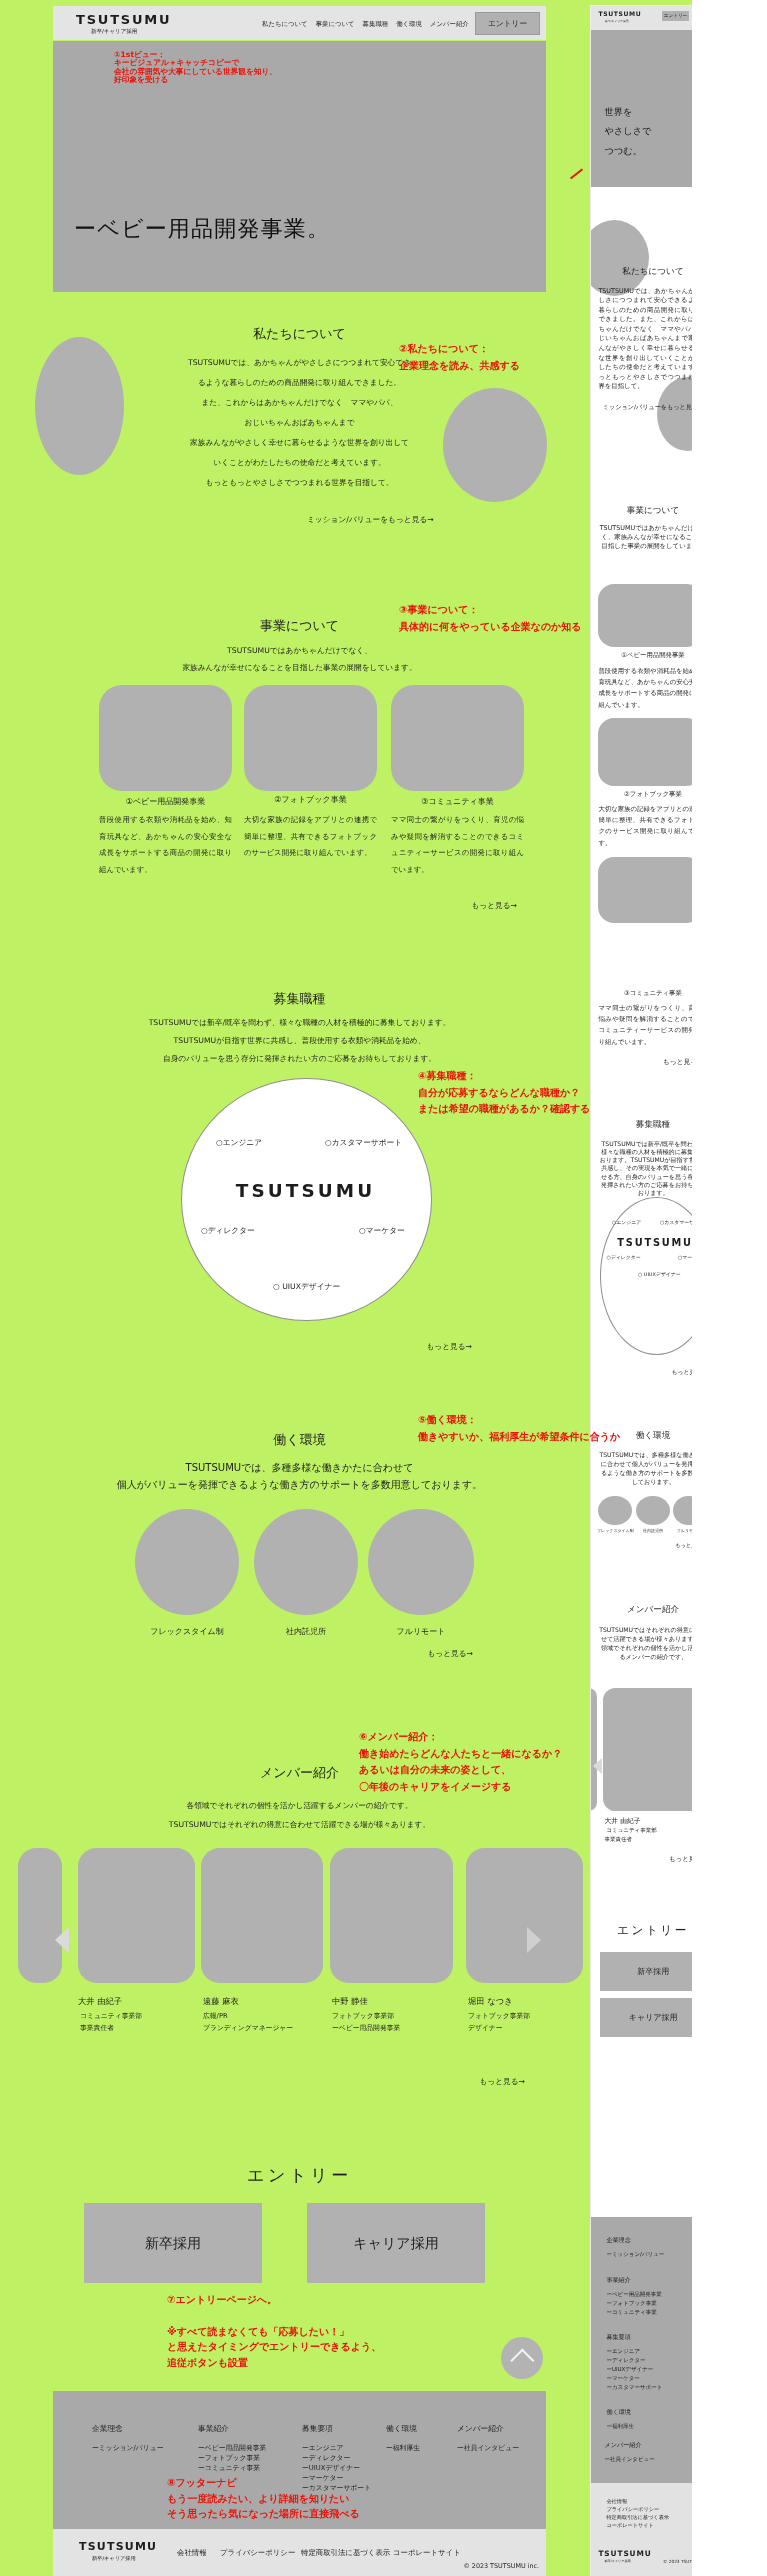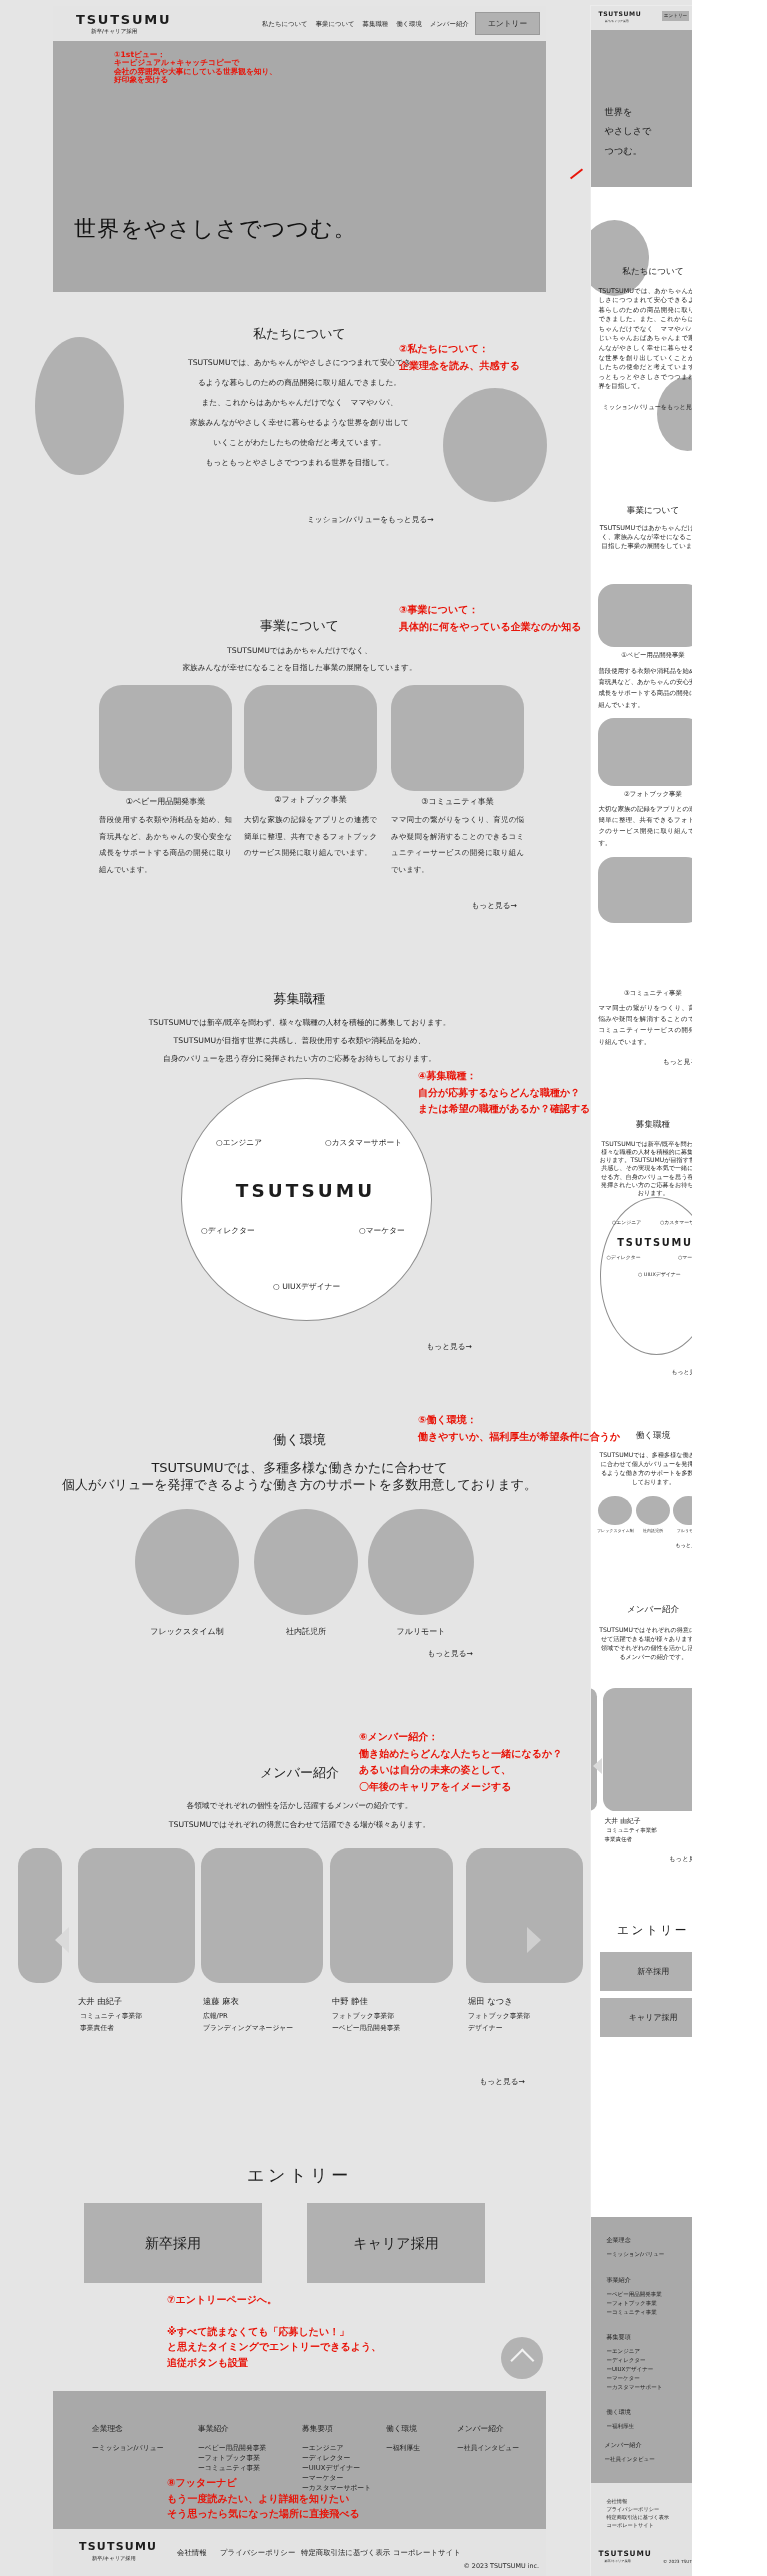--- a/index.html
+++ b/index.html
@@ -1,18 +1,18 @@
 <!DOCTYPE html>
 <html style="font-size:9.8px"><head>
 <meta charset="utf-8">
 <style>
   :root{ --red:#e8150a; --shape:#b1b1b1; --hero:#a9a9a9; --bar:#e4e4e4; --ink:#1d1d1d; }
   html,body{margin:0;padding:0;background:#fff;}
   body{font-family:"DejaVu Sans","Liberation Sans",sans-serif;color:var(--ink);}
-  #canvas{position:relative;width:692px;height:2576px;background:#e5e5e5;overflow:hidden;}
+  #canvas{position:relative;width:692px;height:2576px;background:#bef264;overflow:hidden;}
   .abs{position:absolute;}
   .tc{text-align:center;}
   .tr{text-align:right;}
   .jp{text-align:justify;text-justify:inter-ideograph;}
   .shape{background:var(--shape);}
   .ring{border:0.6px solid #8f8f8f;border-radius:50%;background:#fff;}
   .red{color:var(--red);font-weight:bold;line-height:16.6px;font-size:10px;white-space:nowrap;z-index:9;}
   .navitem{cursor:pointer;white-space:nowrap;}
   .morelink{font-size:7.7px;cursor:pointer;}
   .cardtxt{font-size:7.4px;line-height:16.6px;}
@@ -30,29 +30,30 @@
       <span class="navitem">私たちについて</span>
       <span class="navitem">事業について</span>
       <span class="navitem">募集職種</span>
       <span class="navitem">働く環境</span>
       <span class="navitem">メンバー紹介</span>
     </div>
     <div class="abs tc" style="left:422px;top:6.1px;width:63px;height:21px;line-height:21px;background:#b1b1b1;border:0.6px solid #9a9a9a;font-size:7.7px;cursor:pointer;">エントリー</div>
   </div>
 
   <div class="abs" style="left:53px;top:41px;width:493px;height:251px;background:var(--hero);"></div>
-  <div class="abs" style="left:74px;top:214px;font-size:22px;letter-spacing:1.2px;color:#111;">世界をやさしさでつつむ。</div>
+  <div class="abs" style="left:74px;top:214px;font-size:22px;letter-spacing:1.2px;color:#111;">ーベビー用品開発事業。</div>
 
   <div class="abs shape" style="left:35px;top:337px;width:89px;height:138px;border-radius:50%;"></div>
   <div class="abs shape" style="left:443px;top:388px;width:104px;height:114px;border-radius:50%;"></div>
   <div class="abs tc" style="left:53px;top:325px;width:493px;font-size:13px;z-index:2;">私たちについて</div>
   <div class="abs tc" style="left:53px;top:353px;width:493px;font-size:7.7px;line-height:20px;z-index:2;">
     <div>TSUTSUMUでは、あかちゃんがやさしさにつつまれて安心でき</div>
     <div>るような暮らしのための商品開発に取り組んできました。</div>
     <div>また、これからはあかちゃんだけでなく　ママやパパ、</div>
+    <div>おじいちゃんおばあちゃんまで</div>
     <div>家族みんながやさしく幸せに暮らせるような世界を創り出して</div>
     <div>いくことがわたしたちの使命だと考えています。</div>
     <div>もっともっとやさしさでつつまれる世界を目指して。</div>
   </div>
   <div class="abs morelink" style="left:307px;top:515px;z-index:2;">ミッション/バリューをもっと見る→</div>
 
   <div class="abs tc" style="left:53px;top:617px;width:493px;font-size:13px;">事業について</div>
   <div class="abs tc" style="left:53px;top:642px;width:493px;font-size:7.7px;line-height:17px;">
     <div>TSUTSUMUではあかちゃんだけでなく、</div>
     <div>家族みんなが幸せになることを目指した事業の展開をしています。</div>
@@ -77,21 +78,21 @@
   <div class="abs ring" style="left:181px;top:1078px;width:249px;height:241px;"></div>
   <div class="abs" style="left:216px;top:1138px;font-size:7.7px;">○エンジニア</div>
   <div class="abs" style="left:325px;top:1138px;font-size:7.7px;">○カスタマーサポート</div>
   <div class="abs tc" style="left:181px;top:1180px;width:249px;font-size:18.4px;font-weight:bold;letter-spacing:3.1px;">TSUTSUMU</div>
   <div class="abs" style="left:201px;top:1226px;font-size:7.7px;">○ディレクター</div>
   <div class="abs" style="left:359px;top:1226px;font-size:7.7px;">○マーケター</div>
   <div class="abs" style="left:273px;top:1282px;font-size:7.7px;">○ UIUXデザイナー</div>
   <div class="abs tr morelink" style="left:349px;top:1342px;width:123px;">もっと見る→</div>
 
   <div class="abs tc" style="left:53px;top:1431px;width:493px;font-size:13px;">働く環境</div>
-  <div class="abs tc" style="left:53px;top:1459px;width:493px;font-size:13px;line-height:17px;">
+  <div class="abs tc" style="left:53px;top:1459px;width:493px;font-size:10px;line-height:17px;">
     <div>TSUTSUMUでは、多種多様な働きかたに合わせて</div>
     <div>個人がバリューを発揮できるような働き方のサポートを多数用意しております。</div>
   </div>
   <div class="abs shape" style="left:135px;top:1509px;width:104px;height:106px;border-radius:50%;"></div>
   <div class="abs shape" style="left:254px;top:1509px;width:104px;height:106px;border-radius:50%;"></div>
   <div class="abs shape" style="left:368px;top:1509px;width:106px;height:106px;border-radius:50%;"></div>
   <div class="abs tc" style="left:135px;top:1626px;width:104px;font-size:8px;">フレックスタイム制</div>
   <div class="abs tc" style="left:254px;top:1626px;width:104px;font-size:8px;">社内託児所</div>
   <div class="abs tc" style="left:368px;top:1626px;width:106px;font-size:8px;">フルリモート</div>
   <div class="abs tr morelink" style="left:350px;top:1649px;width:123px;">もっと見る→</div>

